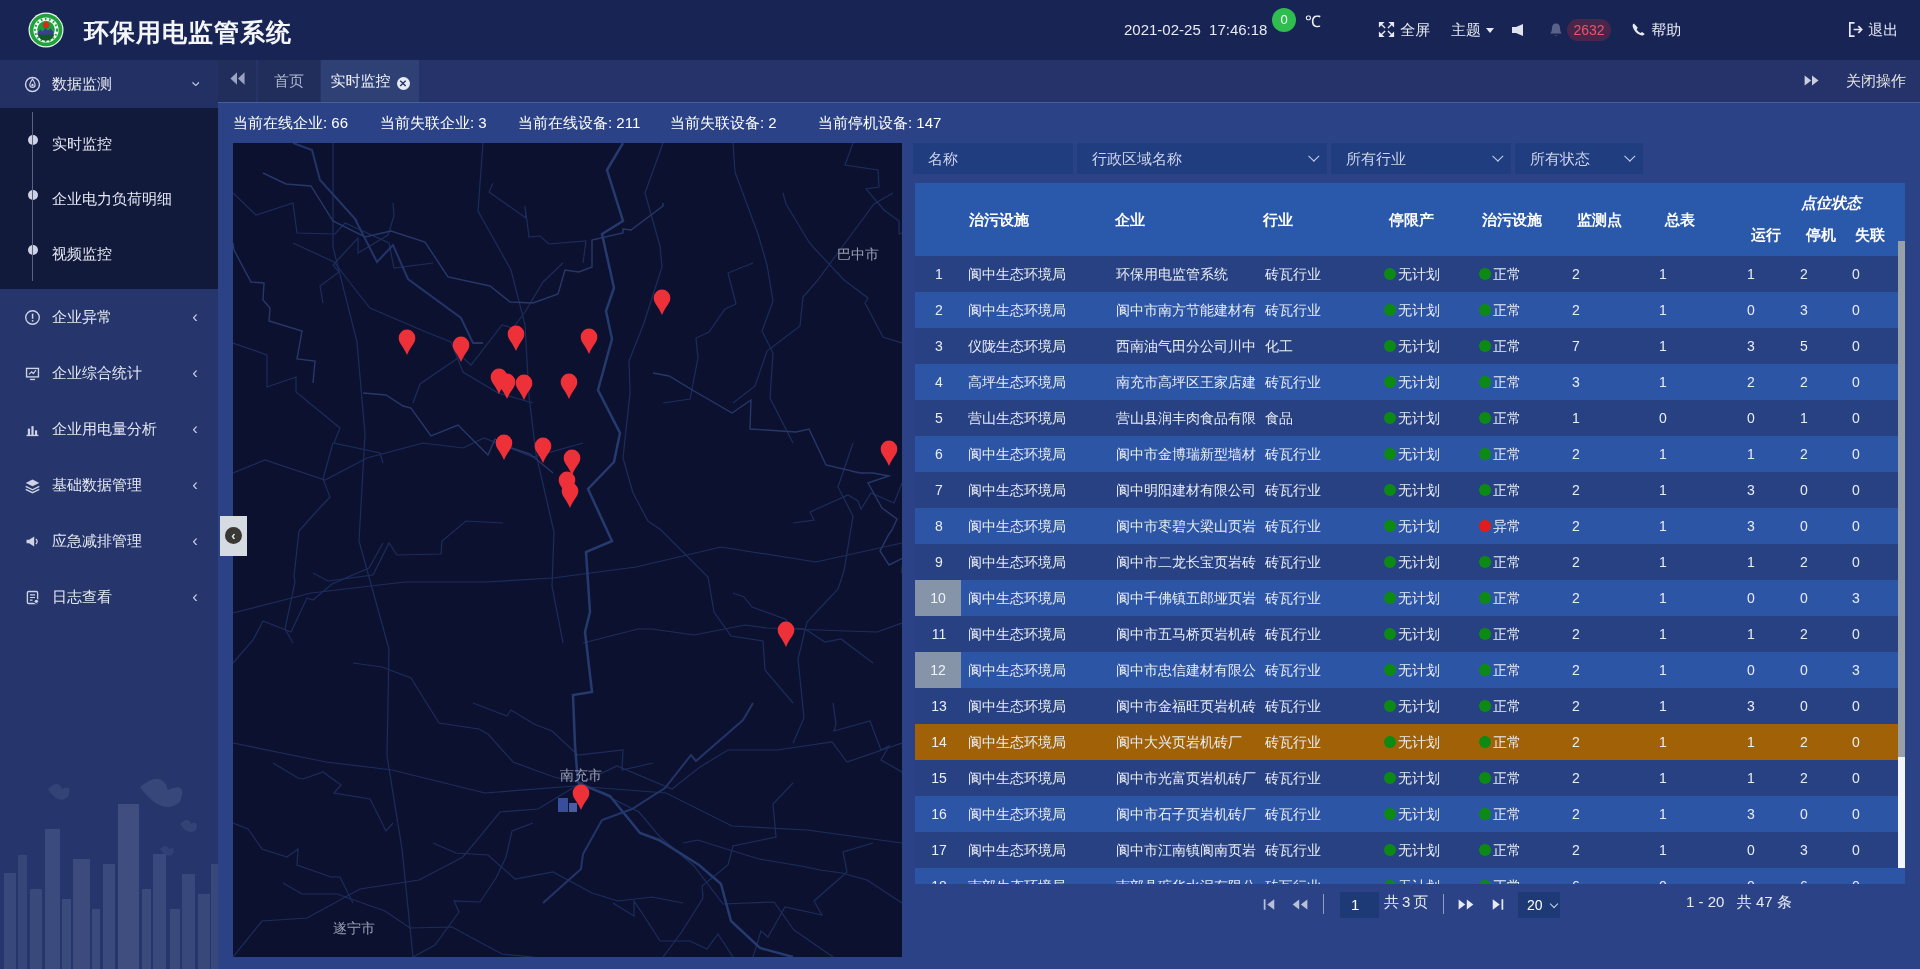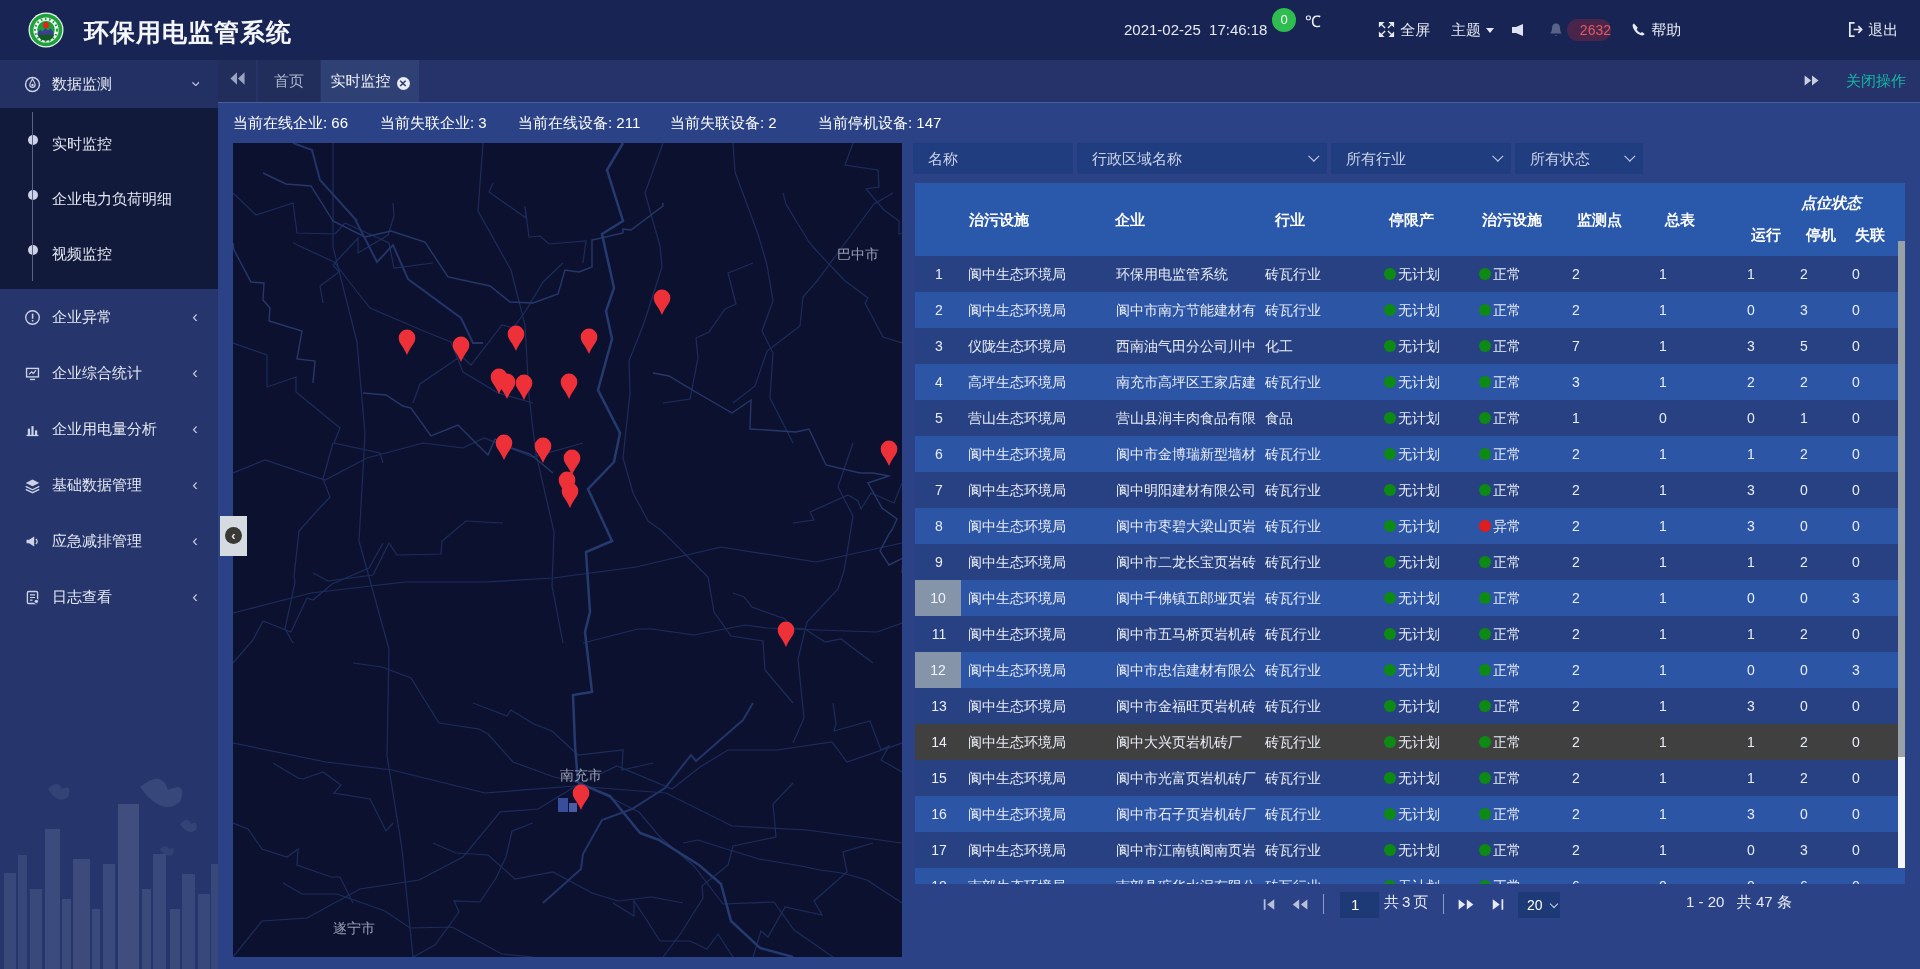--- a/index.html
+++ b/index.html
@@ -4,21 +4,21 @@
 *{margin:0;padding:0;box-sizing:border-box}
 html,body{width:1920px;height:969px;overflow:hidden;font-family:"Liberation Sans",sans-serif;background:#2b4386}
 
 #hdr{position:absolute;left:0;top:0;width:1920px;height:60px;background:#182554;z-index:30}
 #logo{position:absolute;left:28px;top:12px;width:36px;height:36px}
 #title{position:absolute;left:84px;top:16px;font-size:25px;font-weight:bold;color:#f4f6fa;letter-spacing:1px}
 #hdr .rt{position:absolute;top:0;height:60px;line-height:60px;color:#e7eaf3;font-size:15px}
 #time{left:1124px;font-size:14px}
 #temp0{position:absolute;left:1272px;top:8px;width:24px;height:24px;border-radius:50%;background:#2ebd4e;color:#fff;font-size:13px;text-align:center;line-height:24px}
 #degc{position:absolute;left:1305px;top:10px;color:#f0f2f8;font-size:16px}
-#badge{position:absolute;left:1567px;top:19px;width:44px;height:22px;border-radius:11px;background:rgba(190,40,60,.30);color:#e25a65;font-size:14px;text-align:right;line-height:22px}
+#badge{position:absolute;left:1567px;top:19px;width:44px;height:22px;border-radius:11px;background:rgba(190,40,60,.30);color:#e25a65;font-size:14px;text-align:center;line-height:22px}
 .caret{display:inline-block;width:0;height:0;border-left:4px solid transparent;border-right:4px solid transparent;border-top:5px solid #e7eaf3;vertical-align:2px;margin-left:5px}
 
 #side{position:absolute;left:0;top:60px;width:218px;height:909px;background:#26356b;overflow:hidden}
 #skyline{position:absolute;left:0;bottom:0;width:218px;height:200px}
 #m0{height:48px;background:#233064;color:#e8ebf4;font-size:15px;display:flex;align-items:center;padding-left:24px;position:relative}
 #m0 span{margin-left:11px}
 #m0 .chev{position:absolute;right:20px;margin:0;transform:rotate(-90deg);font-size:17px;color:#c3cade}
 #sub{background:#121a3c;padding:8px 0;position:relative}
 #menuspacer{height:0}
 #sub .line{position:absolute;left:32px;top:4px;bottom:8px;width:1px;background:#5a628a;z-index:2}
@@ -28,21 +28,21 @@
 .mitem{height:56px;color:#e4e8f2;font-size:15px;display:flex;align-items:center;padding-left:24px;position:relative}
 .mitem span{margin-left:11px}
 .mic{width:17px;height:17px;flex:none}
 .chev{position:absolute;right:20px;font-size:17px;color:#c3cade;margin:0}
 
 #tabs{position:absolute;left:218px;top:60px;width:1702px;height:43px;background:#26336a;z-index:20;border-bottom:1px solid #44619e}
 .tabblk{position:absolute;left:0;top:0;width:38px;height:42px;background:#212e5b;text-align:center;line-height:42px}
 #tab1{position:absolute;left:40px;top:0;width:62px;height:42px;background:#212e5b;color:#aeb6cf;font-size:15px;text-align:center;line-height:42px}
 #tab2{position:absolute;left:103px;top:0;width:98px;height:42px;background:#2f4074;color:#f0f3f9;font-size:15px;text-align:center;line-height:42px}
 #tab2 .x{display:inline-block;width:13px;height:13px;border-radius:50%;background:#e8ebf3;color:#283465;font-size:10px;line-height:13px;vertical-align:-1px;margin-left:6px;font-weight:bold}
-#closeops{position:absolute;right:14px;top:0;height:42px;line-height:42px;color:#14b8a6;font-size:15px}
+#closeops{position:absolute;right:14px;top:0;height:42px;line-height:42px;color:#e5e5e5;font-size:15px}
 
 #stats{position:absolute;left:218px;top:103px;width:1702px;height:40px;color:#fff;font-size:15px;line-height:40px}
 #stats span{position:absolute}
 #map{position:absolute;left:233px;top:143px;width:669px;height:814px;background:#0d1130}
 .mlab{fill:#9aa0b4;font-size:14px;font-family:"Liberation Sans",sans-serif;text-anchor:middle}
 #collapse{position:absolute;left:220px;top:516px;width:27px;height:40px;background:#d6dbe1;z-index:5}
 #collapse .cc{position:absolute;left:5px;top:11px;width:17px;height:17px;border-radius:50%;background:#3a3833;color:#dfe6f2;text-align:center;line-height:17px;font-size:13px;font-weight:bold}
 
 .fbox{position:absolute;top:143px;height:31px;background:#203d80;color:#ccd3e8;font-size:15px;line-height:31px;padding-left:15px}
 .fbox .dn{position:absolute;right:12px;top:12px;width:8px;height:8px;border-right:1.6px solid #ccd3e8;border-bottom:1.6px solid #ccd3e8;transform:rotate(45deg) translateY(-4px)}
@@ -313,21 +313,21 @@
 <div id="collapse">
     <div class="cc">‹</div>
   </div>
 <div class="fbox" style="left:913px;width:160px">名称</div>
 <div class="fbox" style="left:1077px;width:250px">行政区域名称<span class="dn"></span></div>
 <div class="fbox" style="left:1331px;width:180px">所有行业<span class="dn"></span></div>
 <div class="fbox" style="left:1515px;width:128px">所有状态<span class="dn"></span></div>
 <div id="thead">
   <span style="left:54px;top:28px">治污设施</span>
   <span style="left:200px;top:28px">企业</span>
-  <span style="left:360px;top:28px">行业</span>
+  <span style="left:348px;top:28px">行业</span>
   <span style="left:474px;top:28px">停限产</span>
   <span style="left:567px;top:28px">治污设施</span>
   <span style="left:662px;top:28px">监测点</span>
   <span style="left:750px;top:28px">总表</span>
   <span style="left:916px;top:11px;transform:translateX(-50%);font-style:italic">点位状态</span>
   <span style="left:851px;top:43px;transform:translateX(-50%)">运行</span>
   <span style="left:906px;top:43px;transform:translateX(-50%)">停机</span>
   <span style="left:955px;top:43px;transform:translateX(-50%)">失联</span>
 </div>
 <div id="tbody">
@@ -493,21 +493,21 @@
       <span class="lt cmp" style="left:201px">阆中市金福旺页岩机砖</span>
       <span class="lt" style="left:350px">砖瓦行业</span>
       <span class="lt" style="left:469px"><span class="dot g"></span>无计划</span>
       <span class="lt" style="left:564px"><span class="dot g"></span>正常</span>
       <span class="ct" style="left:661px">2</span>
       <span class="ct" style="left:748px">1</span>
       <span class="ct" style="left:836px">3</span>
       <span class="ct" style="left:889px">0</span>
       <span class="ct" style="left:941px">0</span>
     </div>
-<div class="trow" style="background:#404040">
+<div class="trow" style="background:#a16207">
       <span class="cnum">14</span>
       <span class="lt" style="left:53px">阆中生态环境局</span>
       <span class="lt cmp" style="left:201px">阆中大兴页岩机砖厂</span>
       <span class="lt" style="left:350px">砖瓦行业</span>
       <span class="lt" style="left:469px"><span class="dot g"></span>无计划</span>
       <span class="lt" style="left:564px"><span class="dot g"></span>正常</span>
       <span class="ct" style="left:661px">2</span>
       <span class="ct" style="left:748px">1</span>
       <span class="ct" style="left:836px">1</span>
       <span class="ct" style="left:889px">2</span>

